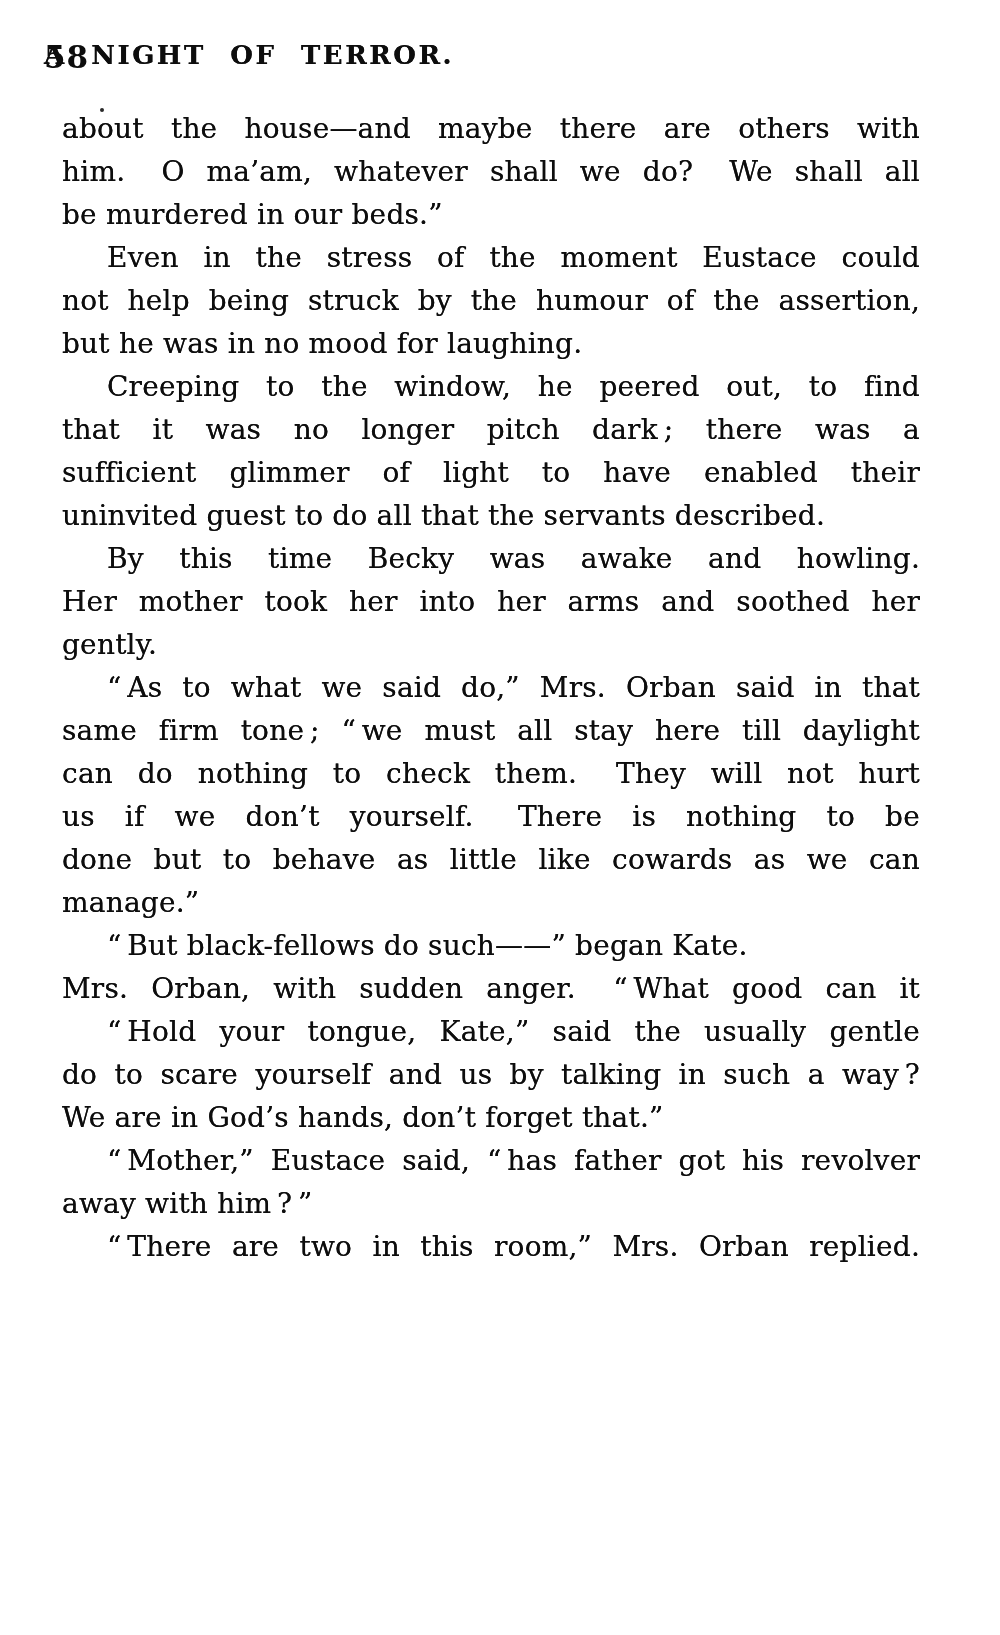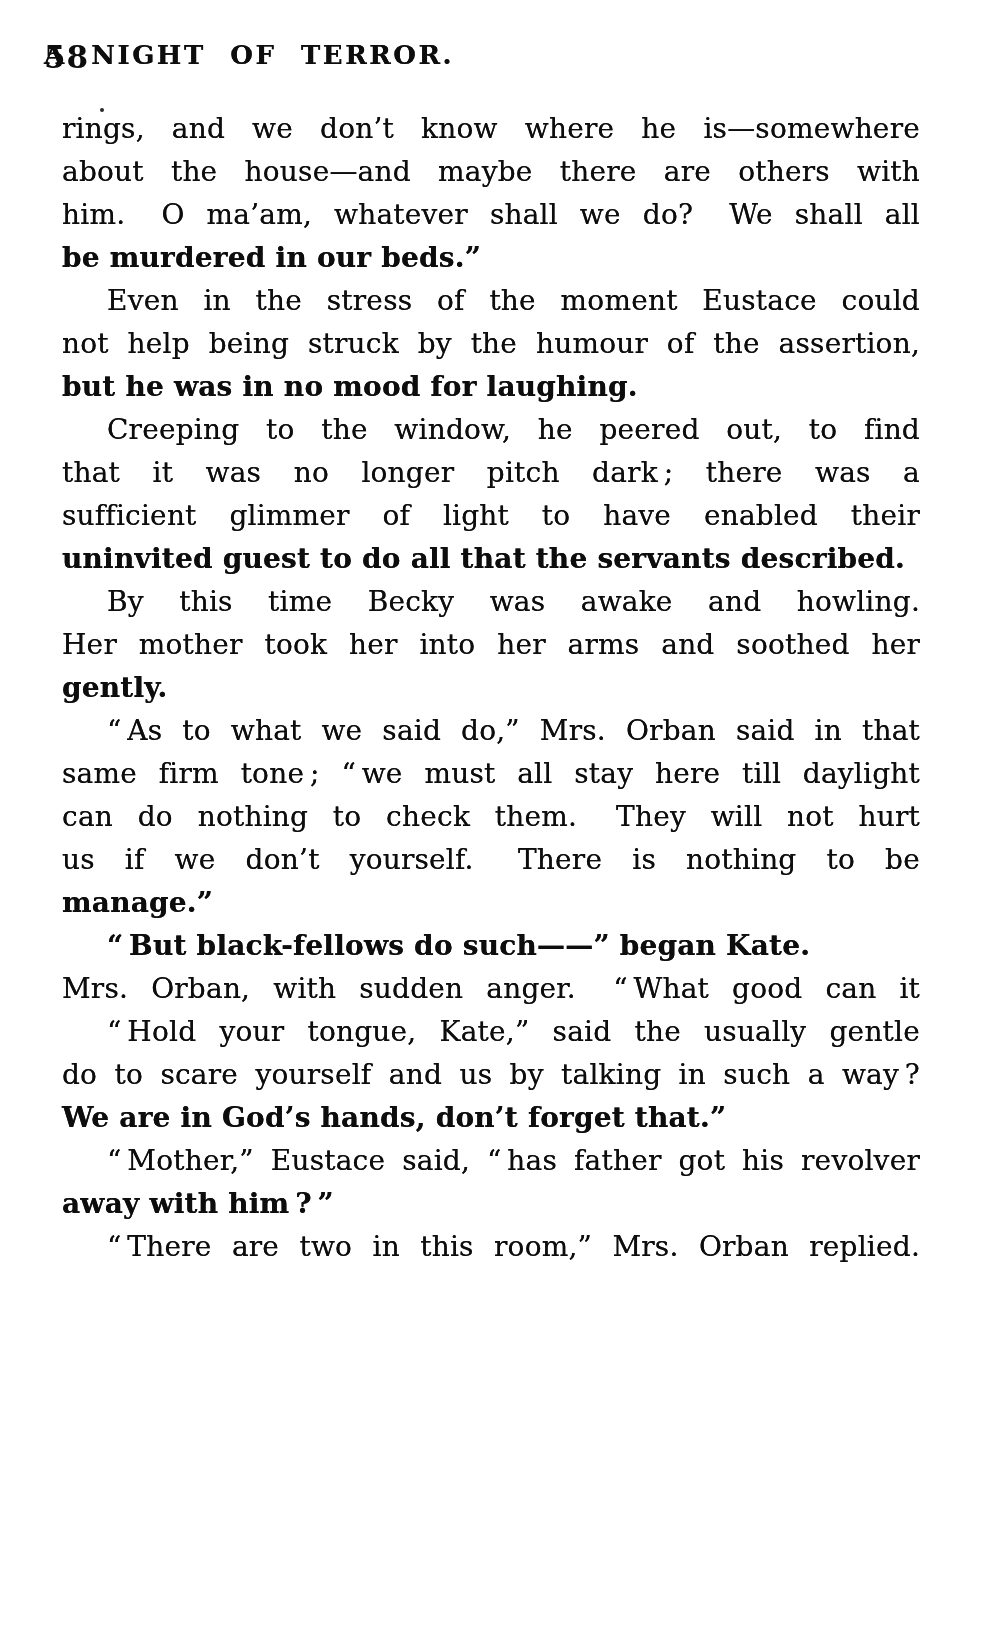--- a/index.html
+++ b/index.html
@@ -53,21 +53,20 @@
   }
   .paragraph { margin: 0; }
   .line {
     text-align: justify;
     text-align-last: justify;
     white-space: normal;
   }
   .line.last {
     text-align: left;
     text-align-last: left;
-    font-weight: bold;
   }
   .line.indent {
     text-indent: 45px;
   }
   .artifact-dot {
     position: absolute;
     left: 100px;
     top: 108px;
     width: 4px;
     height: 4px;
@@ -81,21 +80,20 @@
 <div class="page">
   <div class="header">
     <span class="page-number">58</span>
     <div class="running-title">A NIGHT OF TERROR.</div>
   </div>
 
   <div class="artifact-dot"></div>
 
   <main class="text-block">
       <div class="paragraph">
-        <div class="line">rings, and we don’t know where he is—somewhere</div>
         <div class="line">about the house—and maybe there are others with</div>
         <div class="line">him.  O ma’am, whatever shall we do?  We shall all</div>
         <div class="line last">be murdered in our beds.”</div>
       </div>
       <div class="paragraph">
         <div class="line indent">Even in the stress of the moment Eustace could</div>
         <div class="line">not help being struck by the humour of the assertion,</div>
         <div class="line last">but he was in no mood for laughing.</div>
       </div>
       <div class="paragraph">
@@ -107,20 +105,21 @@
       <div class="paragraph">
         <div class="line indent">By this time Becky was awake and howling.</div>
         <div class="line">Her mother took her into her arms and soothed her</div>
         <div class="line last">gently.</div>
       </div>
       <div class="paragraph">
         <div class="line indent">“ As to what we said do,” Mrs. Orban said in that</div>
         <div class="line">same firm tone ; “ we must all stay here till daylight</div>
         <div class="line">can do nothing to check them.  They will not hurt</div>
         <div class="line">us if we don’t yourself.  There is nothing to be</div>
+        <div class="line">done but to behave as little like cowards as we can</div>
         <div class="line last">manage.”</div>
       </div>
       <div class="paragraph">
         <div class="line last indent">“ But black-fellows do such——” began Kate.</div>
       </div>
       <div class="paragraph">
         <div class="line">Mrs. Orban, with sudden anger.  “ What good can it</div>
         <div class="line indent">“ Hold your tongue, Kate,” said the usually gentle</div>
         <div class="line">do to scare yourself and us by talking in such a way ?</div>
         <div class="line last">We are in God’s hands, don’t forget that.”</div>

